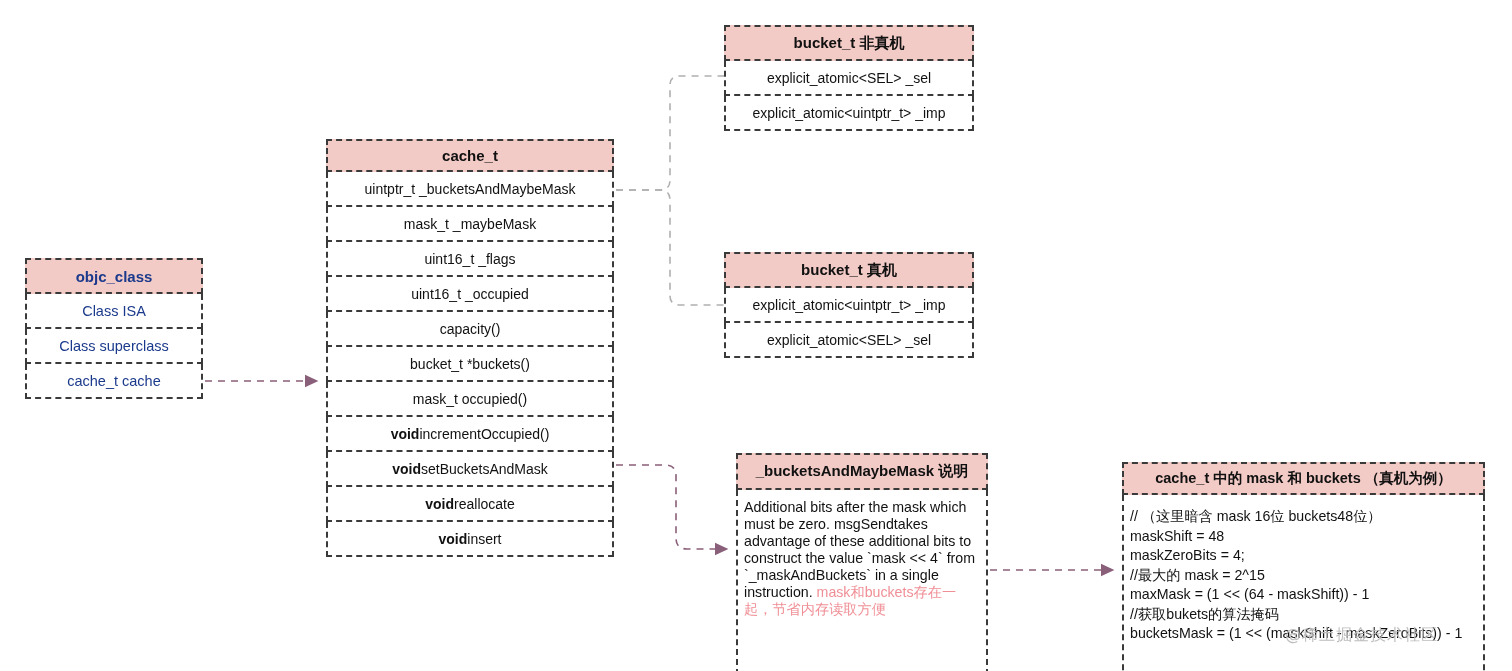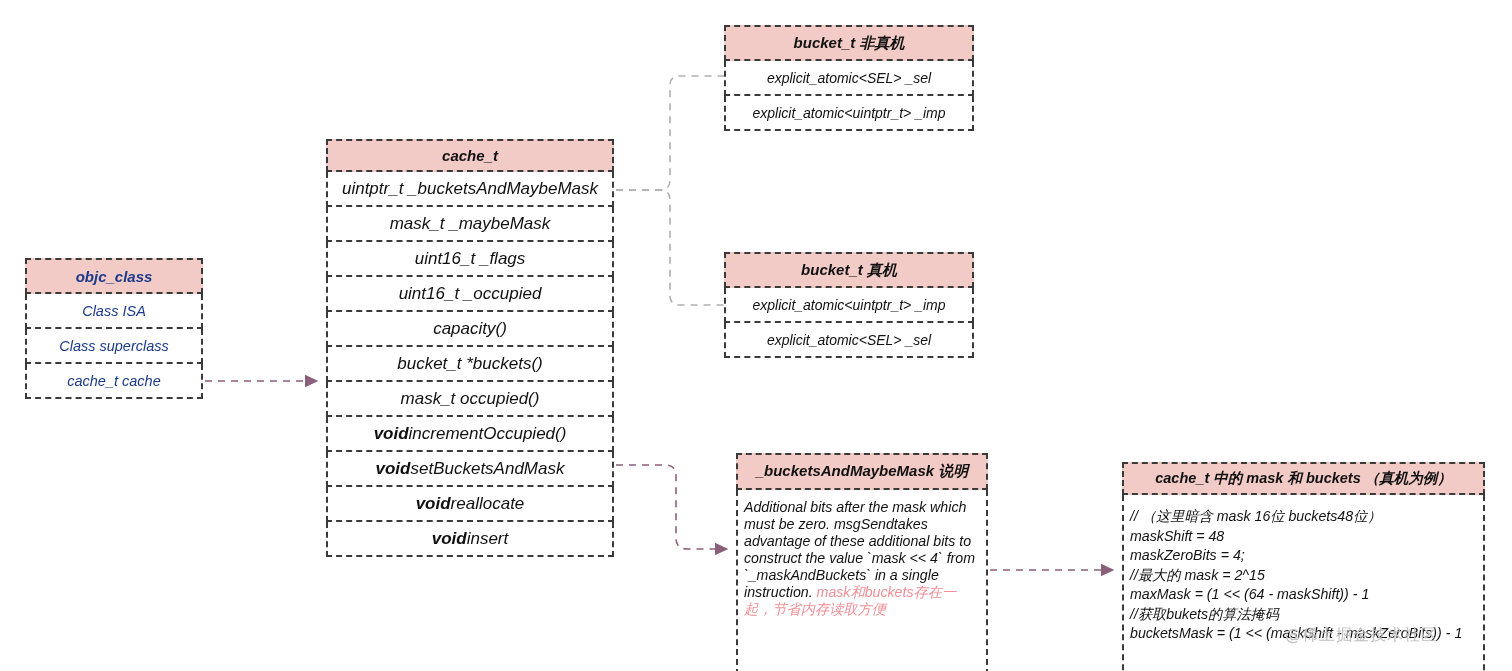--- a/index.html
+++ b/index.html
@@ -5,21 +5,21 @@
   html,body{margin:0;padding:0;}
   body{
     width:1512px;height:671px;
     background:#ffffff;
     font-family:"Liberation Sans","DejaVu Sans",sans-serif;
     overflow:hidden;position:relative;
   }
   #stage{position:absolute;left:0;top:0;width:1512px;height:671px;}
   svg.connectors{position:absolute;left:0;top:0;width:1512px;height:671px;pointer-events:none;}
 
-  .umlbox{position:absolute;box-sizing:border-box;font-style:italic;}
+  .umlbox{position:absolute;box-sizing:border-box;}
   .uml-header{
     box-sizing:border-box;
     background:#f2cac6;
     border:2px dashed #3a3a3a;
     text-align:center;
     font-weight:bold;
     color:#111111;
     display:flex;align-items:center;justify-content:center;
   }
   .uml-header.blue{color:#1b3a8c;}
@@ -37,21 +37,21 @@
   .uml-row b{font-weight:bold;}
 
   
   #objc_class{left:25px;top:258px;width:178px;}
   #objc_class .uml-header{height:36px;font-size:15px;}
   #objc_class .uml-row{height:35px;font-size:14.5px;}
 
   
   #cache_t{left:326px;top:139px;width:288px;}
   #cache_t .uml-header{height:33px;font-size:15px;}
-  #cache_t .uml-row{height:35px;font-size:17px;}
+  #cache_t .uml-row{height:35px;font-size:14px;}
 
   
   .bucketbox{width:250px;}
   .bucketbox .uml-header{height:36px;font-size:15px;}
   .bucketbox .uml-row{height:35px;font-size:14px;}
   #bucket_sim{left:724px;top:25px;}
   #bucket_dev{left:724px;top:252px;}
 
   
   #note{left:736px;top:453px;width:252px;}

